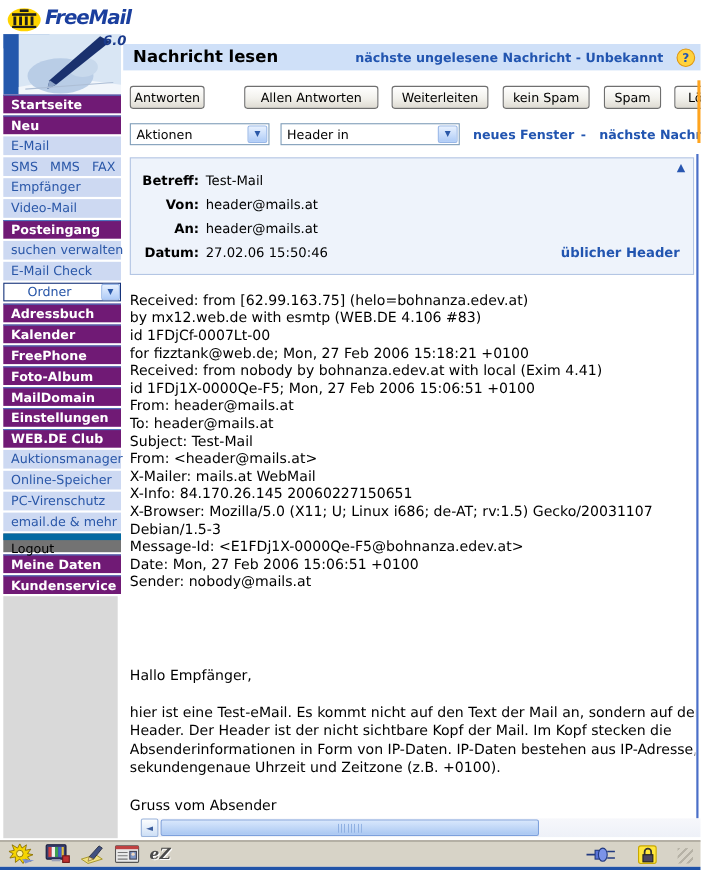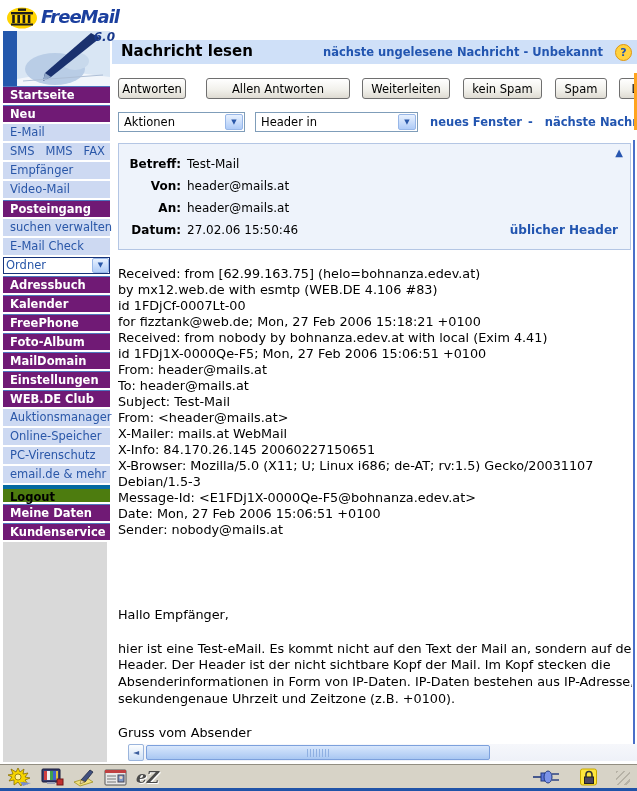--- a/index.html
+++ b/index.html
@@ -13,32 +13,32 @@
   .brand{position:absolute;left:38px;top:3px;font-size:18px;font-weight:bold;font-style:italic;color:#1b3f9e;letter-spacing:-1px;white-space:nowrap;}
   .webde-band{position:absolute;left:0px;top:28px;width:42px;height:13px;background:#2458ac;color:#fff;font-size:9px;font-weight:bold;line-height:13px;text-align:center;}
   .ver{position:absolute;right:5px;top:27px;font-size:12px;font-weight:bold;font-style:italic;color:#1a3a8c;z-index:3;}
   .hand{position:absolute;left:0;top:28px;width:107px;height:55px;}
   
   .nav{position:absolute;left:3px;top:86px;width:107px;}
   .nav div{box-sizing:border-box;}
   .nav-h,.nav-i,.nav-logout{height:17px;line-height:17px;margin-bottom:2px;padding-left:7px;font-size:11.5px;white-space:pre;cursor:pointer;}
   .nav-h{background:#701a75;color:#fff;font-weight:bold;border-top:1px solid #4f77bf;}
   .nav-i{background:#cdd9f2;color:#2a57a8;}
-  .nav-logout{background:#4d7c0f;color:#000;font-weight:bold;border-top:4px solid #0369a1;}
-  .nav-select{position:relative;height:17px;line-height:15px;margin-bottom:2px;background:#fff;border:1px solid #16337a;color:#2856a8;font-size:11.5px;padding-left:2px;cursor:pointer;}
+  .nav-logout{background:#737373;color:#000;font-weight:normal;border-top:6px solid #0369a1;}
+  .nav-select{position:relative;height:17px;line-height:15px;margin-bottom:2px;background:#fff;border:1px solid #16337a;color:#2856a8;font-size:11.5px;padding-left:21px;cursor:pointer;}
   .nav-select .chev{top:0;right:0;bottom:0;width:15px;}
   .gray-area{position:absolute;left:3px;top:542px;width:104px;height:220px;background:#d9d9d9;}
   
   .titlebar{position:absolute;left:112px;top:40px;width:525px;height:24px;background:#cfe0f8;}
   .titlebar .title{position:absolute;left:9px;top:2px;font-size:15px;font-weight:bold;color:#000;}
   .titlebar .nextlink{position:absolute;right:34px;top:5px;font-size:11.5px;font-weight:bold;color:#2255b0;cursor:pointer;white-space:nowrap;}
   .help{position:absolute;right:5px;top:4px;width:15px;height:15px;border-radius:50%;background:#ffd23e;border:1px solid #e0960f;color:#2255b0;font-size:11px;font-weight:bold;text-align:center;line-height:15px;cursor:pointer;}
   .btnrow{position:absolute;left:118px;top:78px;display:flex;}
   .xpbtn{height:21px;border:1px solid #6f6f6f;border-radius:3px;background:linear-gradient(180deg,#ffffff,#f2f1ec 55%,#dedbd2);font-family:"DejaVu Sans",sans-serif;font-size:11.5px;color:#000;padding:0;cursor:pointer;white-space:nowrap;overflow:hidden;}
-  .b0{width:68px}.b1{width:144px;margin-left:20px}.b2{width:88px;margin-left:12px}
+  .b0{width:68px}.b1{width:122px;margin-left:36px}.b2{width:88px;margin-left:12px}
   .b3{width:79px;margin-left:13px}.b4{width:52px;margin-left:13px}.b5{width:72px;margin-left:12px}
   .selrow{position:absolute;left:118px;top:112px;display:flex;align-items:center;}
   .xpsel{position:relative;box-sizing:border-box;height:20px;background:#fff;border:1px solid #7f9db9;font-size:11.5px;line-height:18px;padding-left:5px;color:#000;cursor:pointer;}
   .s0{width:127px}.s1{width:163px;margin-left:10px}
   .chev{position:absolute;right:1px;top:1px;bottom:1px;width:16px;background:linear-gradient(180deg,#e8f1fe,#aecbf7);border:1px solid #98b7e8;border-radius:2px;color:#2a58a8;font-size:7px;display:flex;align-items:center;justify-content:center;}
   .blink{font-size:11.5px;font-weight:bold;color:#2255b0;cursor:pointer;white-space:nowrap;}
   .selrow .blink{margin-left:12px;}
   .selrow .sep{margin-left:6px;font-size:11.5px;font-weight:bold;color:#2255b0;}
   
   .msgbox{position:absolute;left:118px;top:143px;width:513px;height:107px;box-sizing:border-box;background:#eef3fb;border:1px solid #b4c6e4;padding-top:9px;}
@@ -57,21 +57,21 @@
   .frame-line{position:absolute;left:633px;top:140px;width:2px;height:604px;background:#4a6fc8;}
   
   .hscroll{position:absolute;left:128px;top:744px;width:509px;height:17px;background:linear-gradient(180deg,#f6f7fb,#eef1f8);}
   .sc-arrow{position:absolute;left:0;top:0;width:16px;height:17px;box-sizing:border-box;background:linear-gradient(180deg,#fdfefe,#cddff6);border:1px solid #9ab4dc;border-radius:2px;color:#3c5e9e;font-size:8px;text-align:center;line-height:15px;cursor:pointer;}
   .sc-thumb{position:absolute;left:18px;top:1px;width:344px;height:15px;box-sizing:border-box;background:linear-gradient(180deg,#d8e7fc,#a9c7f2);border:1px solid #7ca0dc;border-radius:2px;cursor:pointer;}
   .sc-thumb:after{content:"";position:absolute;left:50%;top:3px;width:22px;height:8px;margin-left:-11px;background:repeating-linear-gradient(90deg,#8fb0e2 0 1px,rgba(0,0,0,0) 1px 3px);}
   
   .statusbar{position:absolute;left:0;top:764px;width:637px;height:24px;background:#d7d3c7;border-top:1px solid #928e82;box-sizing:border-box;}
   .sb-icons{position:absolute;left:8px;top:2px;display:flex;align-items:center;gap:8px;}
   .sb-ic{width:24px;height:19px;cursor:pointer;}
-  .ez{font-family:"DejaVu Serif",serif;font-weight:bold;font-style:italic;font-size:17px;color:#4a4a4a;text-shadow:1px 1px 0 #fff;cursor:pointer;}
+  .ez{font-family:"DejaVu Serif",serif;font-weight:bold;font-style:italic;font-size:14px;color:#4a4a4a;text-shadow:1px 1px 0 #fff;cursor:pointer;}
   .plug{position:absolute;left:533px;top:4px;cursor:pointer;}
   .lock{position:absolute;left:580px;top:2px;cursor:pointer;}
   .grip{position:absolute;left:616px;top:6px;width:14px;height:14px;background:repeating-linear-gradient(135deg,#b6b2a6 0 2px,rgba(0,0,0,0) 2px 5px);cursor:pointer;}
   .bottomline{position:absolute;left:0;top:788px;width:637px;height:3px;background:#2053a8;}
 </style>
 </head>
 <body>
 
 <div class="logo">
   <div class="gate-box">

